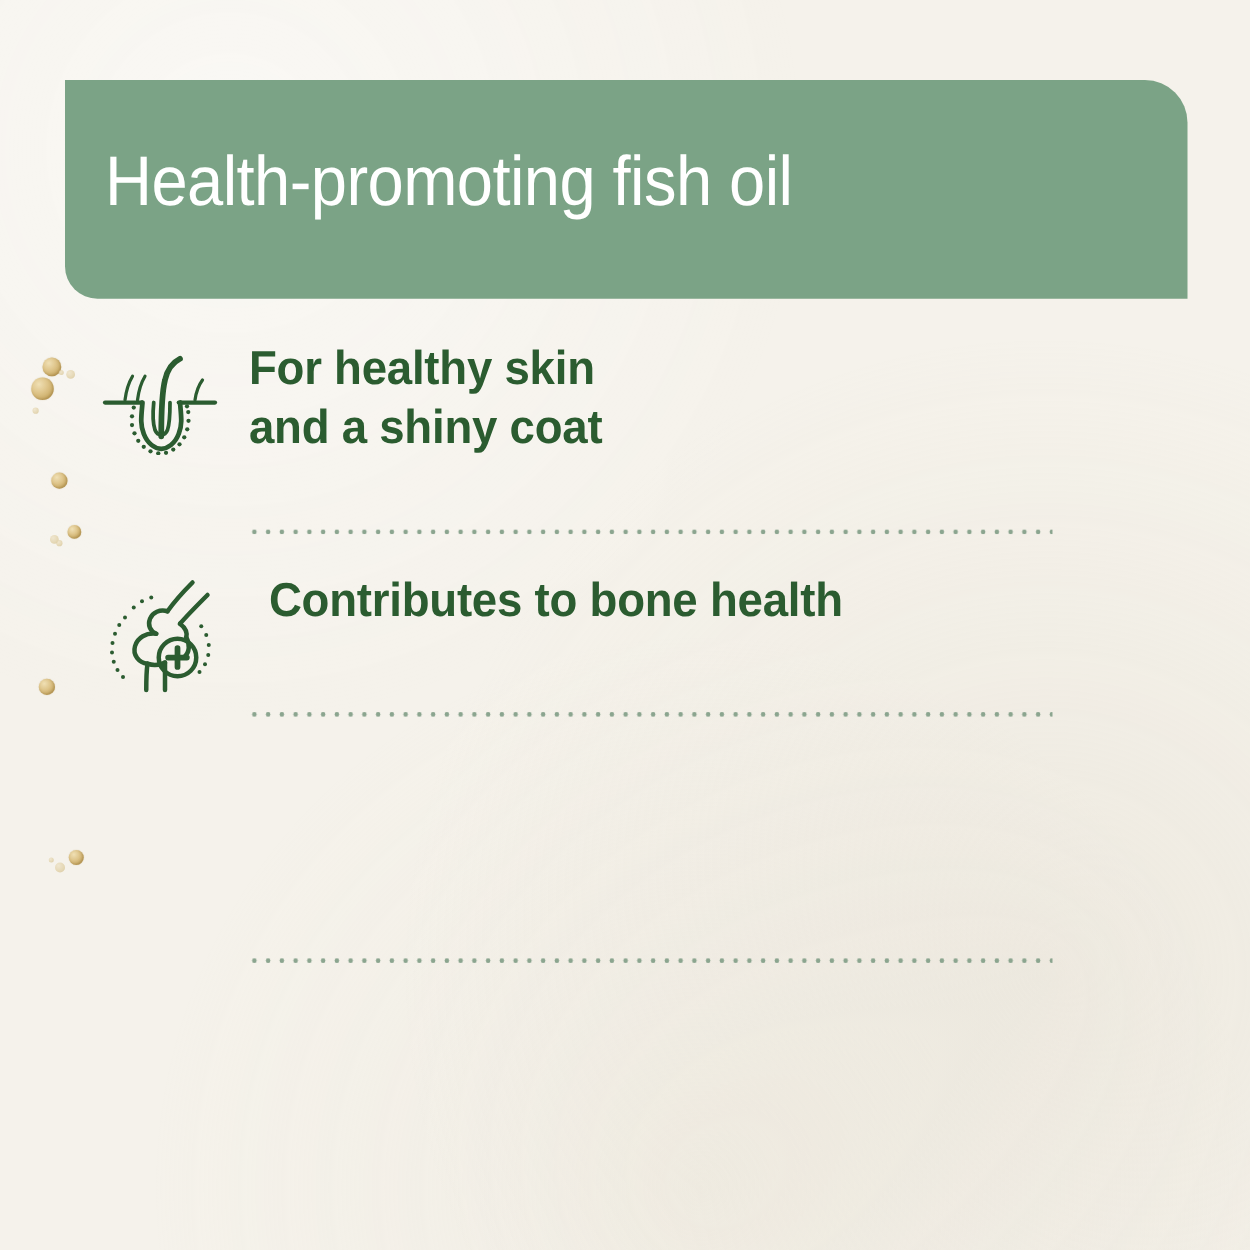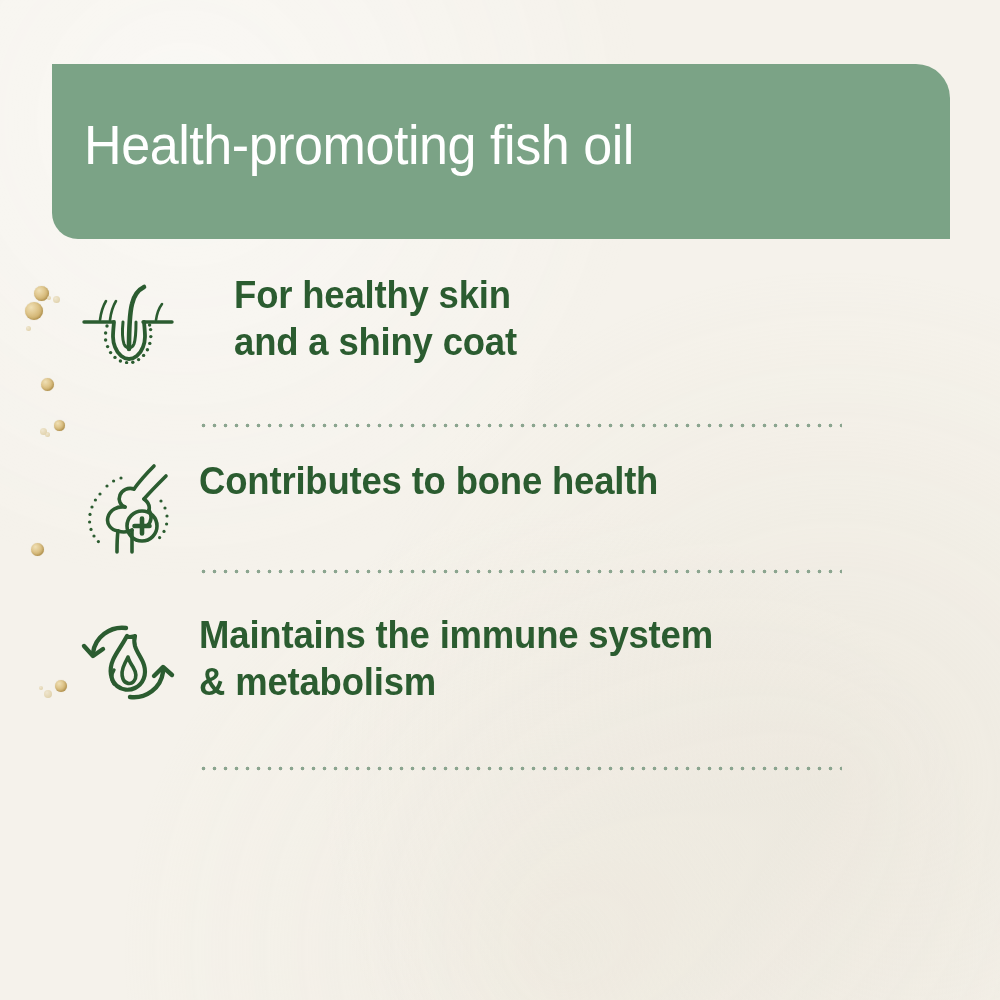--- a/index.html
+++ b/index.html
@@ -85,22 +85,22 @@
     font-size: 38px;
     line-height: 47px;
     font-weight: bold;
     font-family: "Liberation Sans Narrow", "Liberation Sans", sans-serif;
     letter-spacing: -0.2px;
     transform: scaleX(0.96);
     transform-origin: left top;
     white-space: pre-line;
   }
 
-  #row-0 { top: 272px; gap: 35px; }
-  #row-1 { top: 458px; }
+  #row-0 { top: 272px; }
+  #row-1 { top: 458px; gap: 16px; }
   #row-2 { top: 612px; }
   #row-3 { top: 808px; }
 
   #row-0 .benefit-icon { padding-top: 6px; }
   #row-1 .benefit-icon { padding-top: 2px; }
   #row-2 .benefit-icon { padding-top: 6px; }
   #row-3 .benefit-icon { padding-top: 10px; }
 
   
   .divider {
@@ -246,39 +246,19 @@
           <circle cx="87" cy="56" r="1.6"></circle>
             <circle cx="86.6" cy="64" r="1.6"></circle>
           <circle cx="84" cy="71.4" r="1.6"></circle>
             <circle cx="79.6" cy="77.6" r="1.6"></circle>
         </g>
       </svg>
     </div>
     <div class="benefit-text">Contributes to bone health</div>
   </div>
 
-  <div class="benefit-row" id="row-2">
-    <div class="benefit-icon">
-      <svg class="ico" width="96" height="88" viewBox="0 0 96 88" fill="none" stroke="#2b5c30" stroke-width="4.4" stroke-linecap="round" stroke-linejoin="round">
-
-        <path d="M46 10 C30 8 15 19 13 35"></path>
-        <path d="M4 28 L13 38 L23 31" stroke-width="4.4"></path>
-
-        <path d="M50 79 C66 81 81 70 83 54"></path>
-        <path d="M74 58 L83 49 L92 57" stroke-width="4.4"></path>
-
-        <path d="M47 18 C41 29 36 35 33 42 C29 51 30 62 37 68 C42 72 49 73 55 70 C63 66 67 57 64 47 C62 40 57 35 55 28 C54 24 54 21 55 18 C51 19 49 20 47 18 Z" stroke-width="4.2"></path>
-
-        <path d="M45 45 C42 51 41 56 43 61 C45 66 51 67 54 63 C57 59 56 54 53 49 C51 46 49 43 48 39 C47 41 46 43 45 45 Z" stroke-width="3.6"></path>
-
-        <path d="M34 52 C31 57 31 62 34 66" stroke-width="3.4"></path>
-      </svg>
-    </div>
-    <div class="benefit-text">Maintains the immune system
-&amp; metabolism</div>
-  </div>
 
 
   <div class="divider" id="divider-0"></div>
   <div class="divider" id="divider-1"></div>
   <div class="divider" id="divider-2"></div>
 
 </div>
 
 </body></html>

